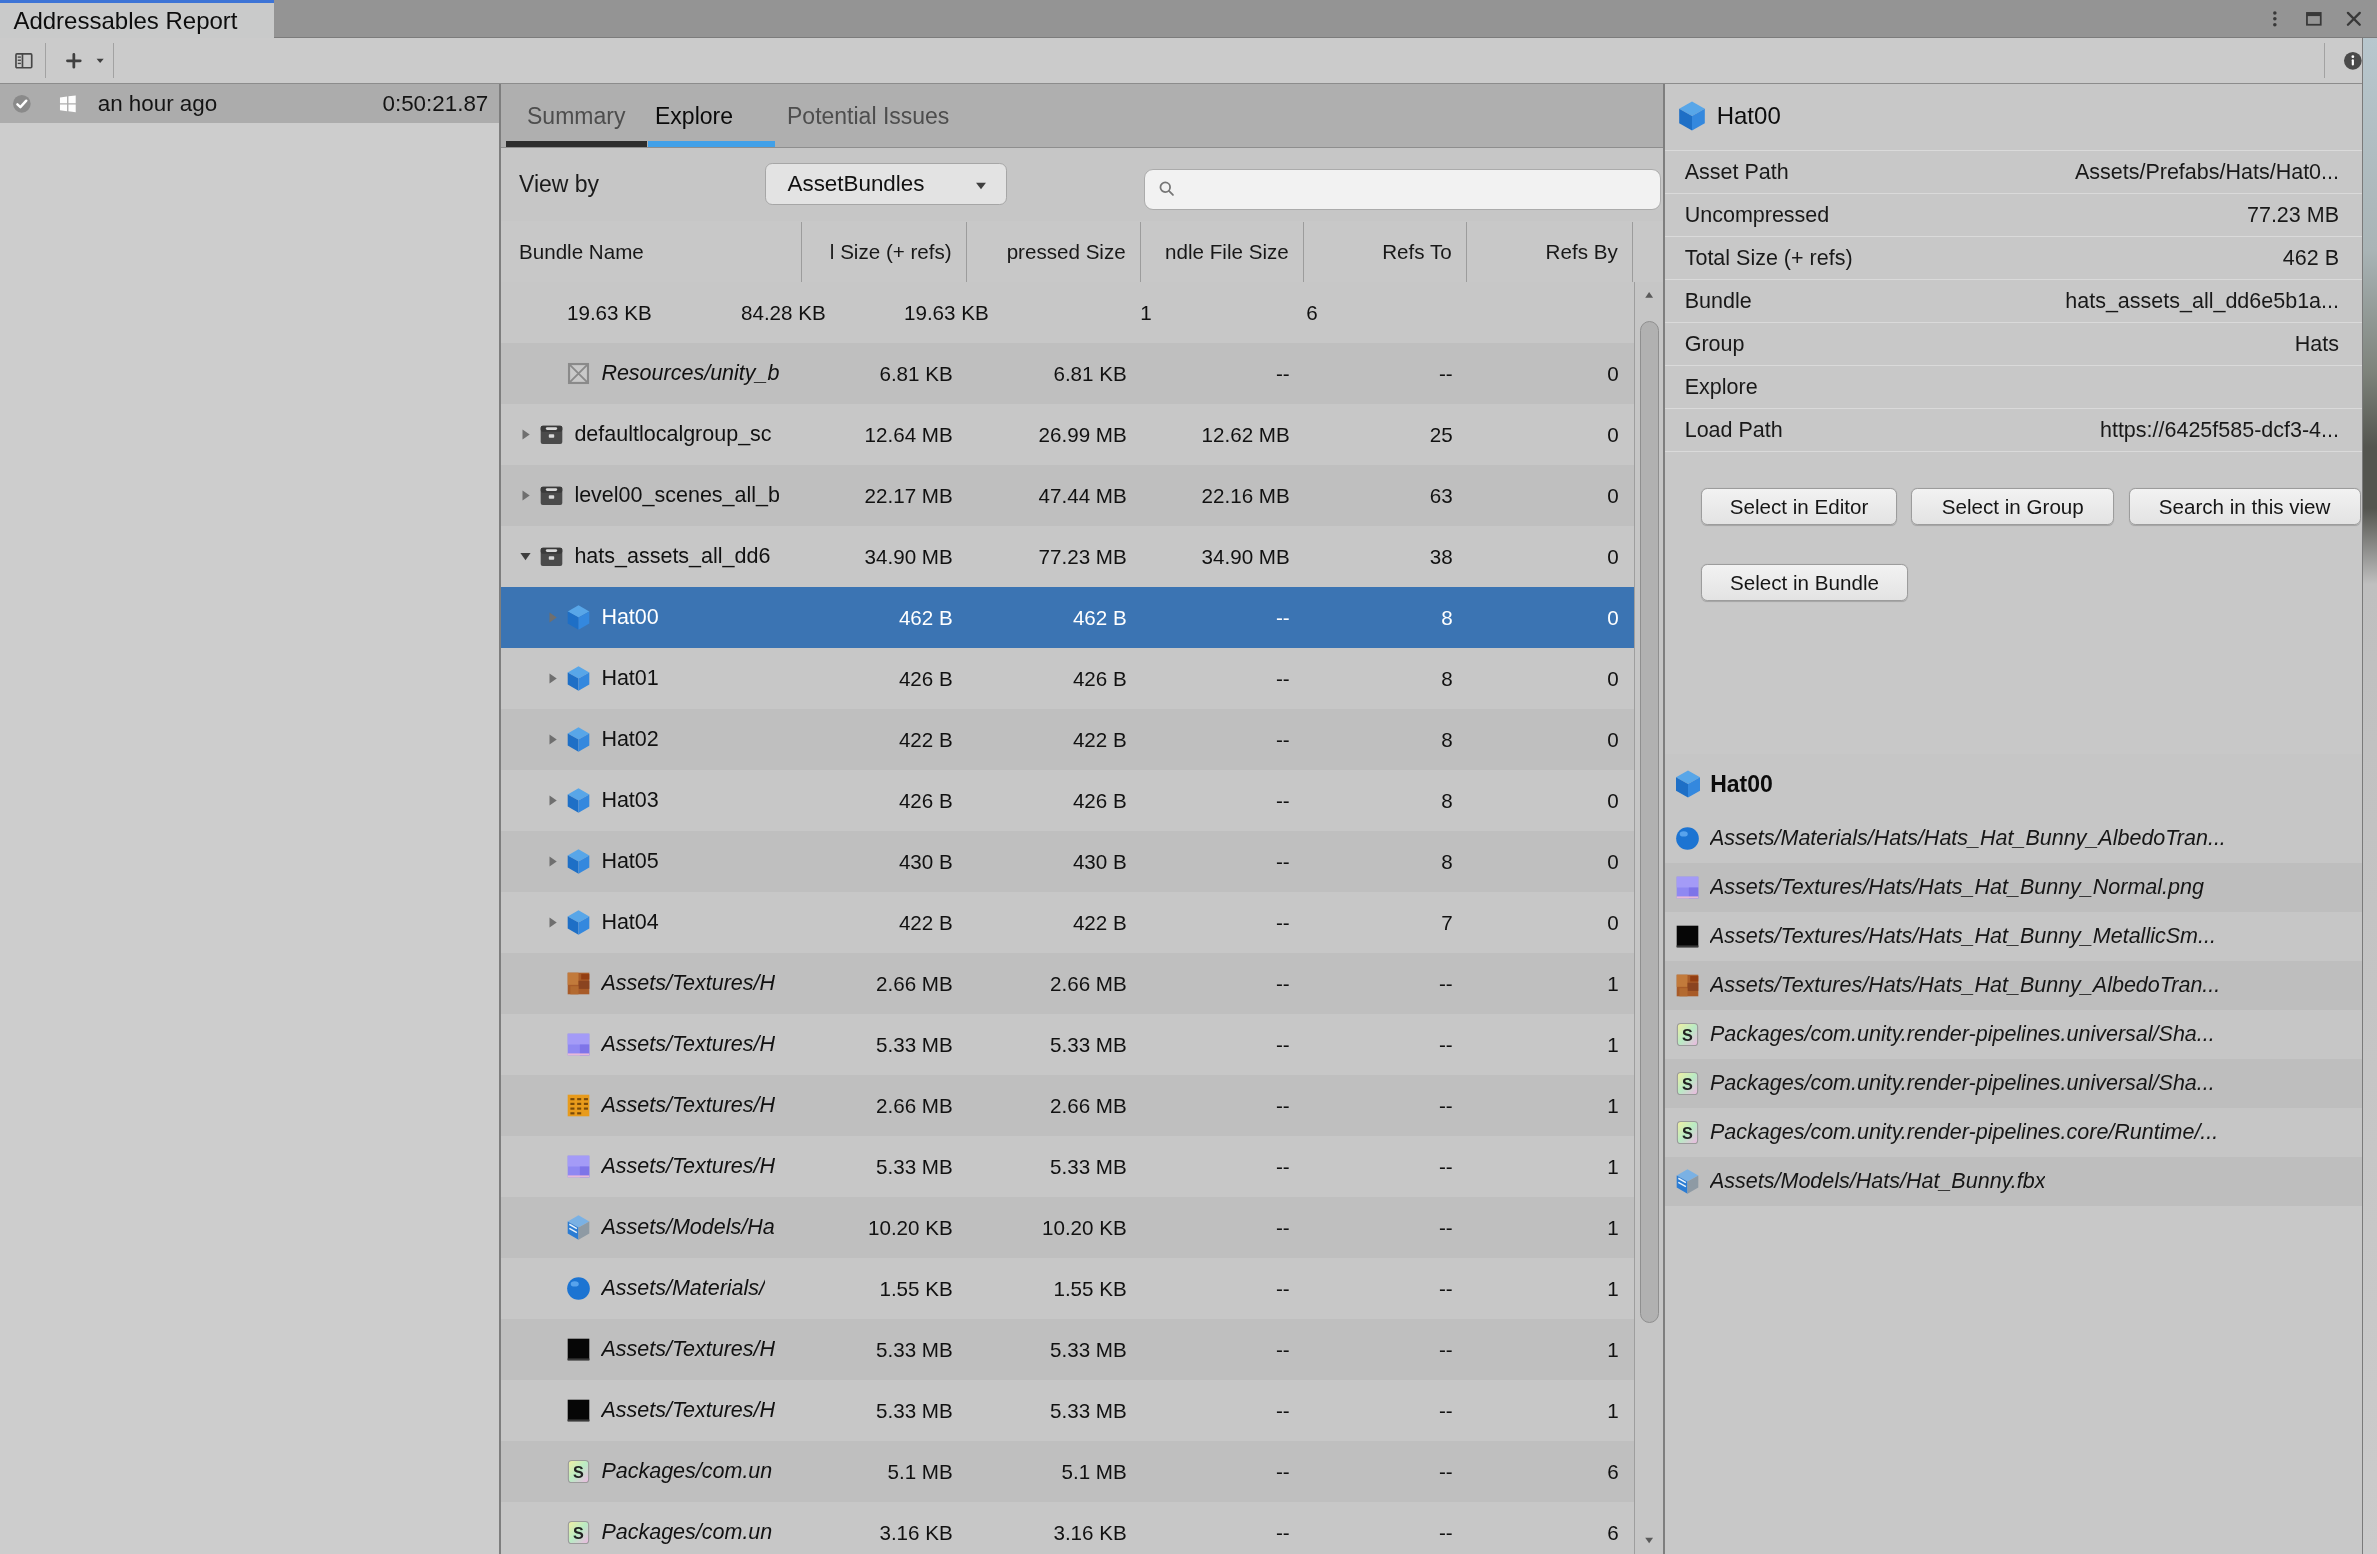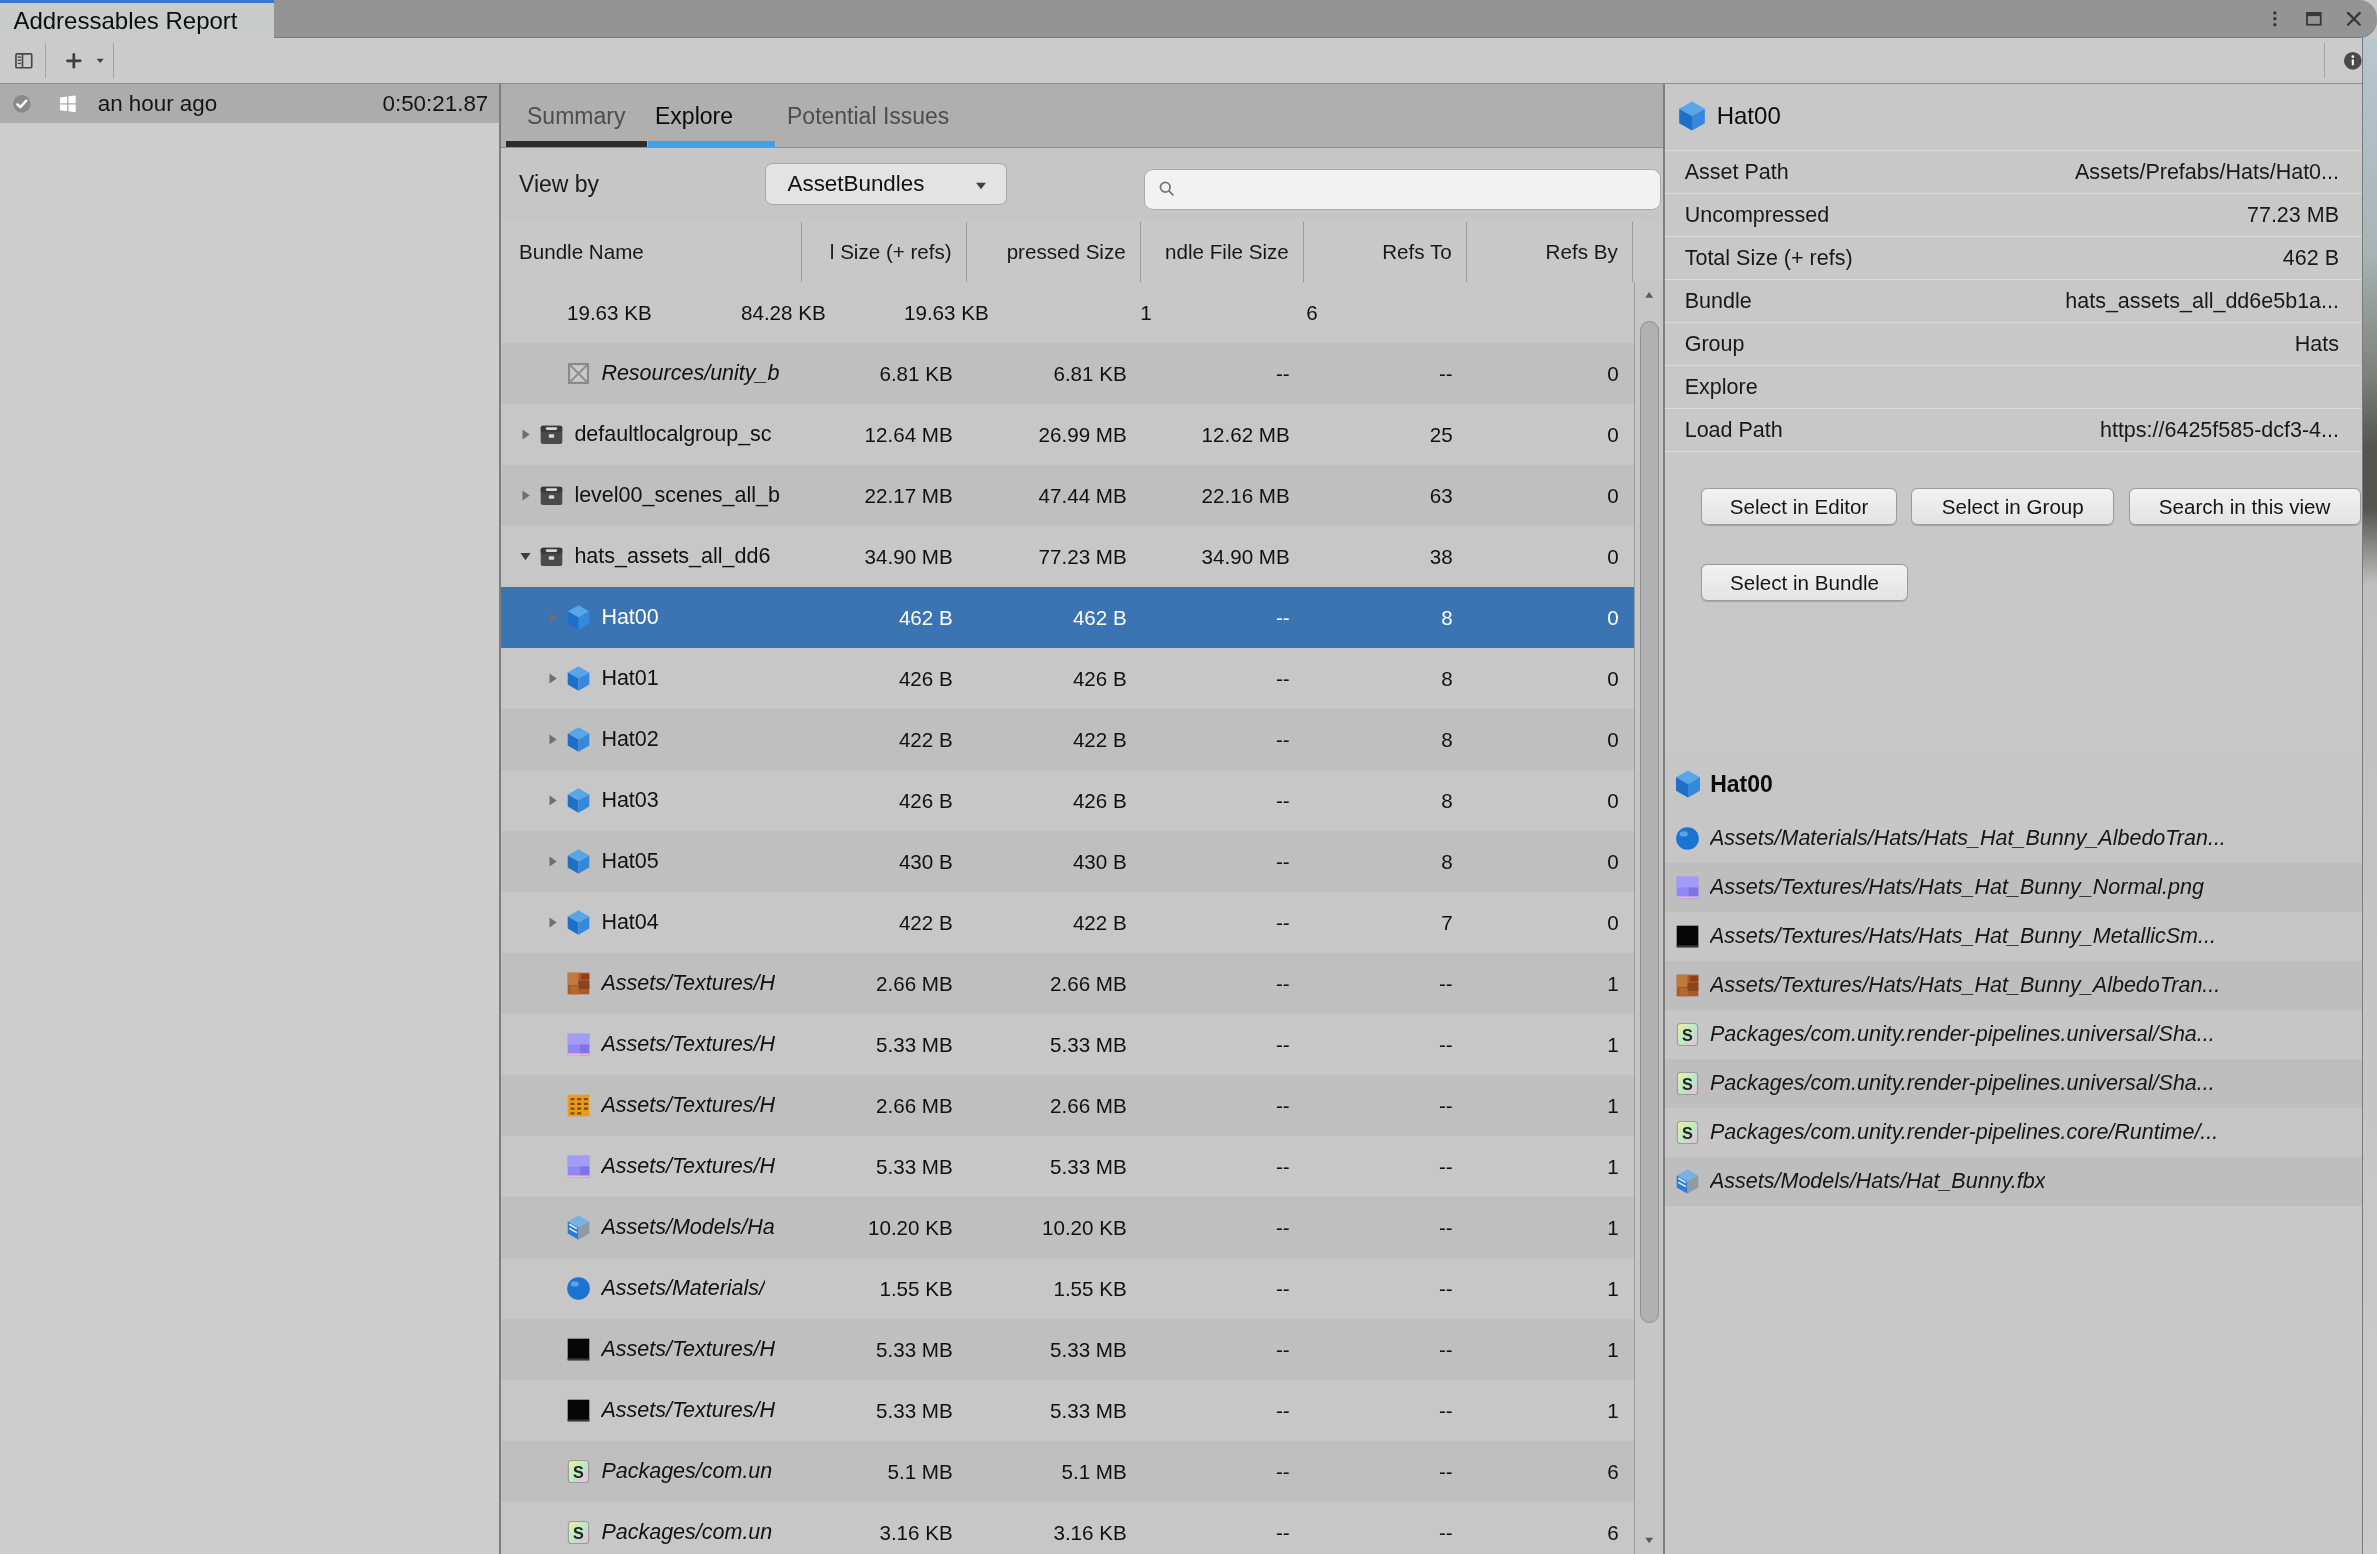--- a/index.html
+++ b/index.html
@@ -1,21 +1,21 @@
 <!DOCTYPE html>
 <html style="font-size:14.3px"><head>
 <meta charset="utf-8">
 <style>
   html,body{margin:0;padding:0;width:2377px;height:1555px;overflow:hidden;
     font-family:"Liberation Sans","DejaVu Sans",sans-serif;background:#C8C8C8;color:#111;}
   *{box-sizing:border-box;}
   .abs{position:absolute;}
 
   
-  #titlebar{left:0;top:0;width:2377px;height:38px;background:#949494;border-bottom:0.9px solid #7C7C7C;border-radius:18px;}
+  #titlebar{left:0;top:0;width:2377px;height:38px;background:#949494;border-bottom:0.9px solid #7C7C7C;}
   #doc-tab{left:0;top:0;width:274px;height:38px;background:#C9CACA;border-top:3.6px solid #3D74D6;
     padding-left:13.4px;display:flex;align-items:center;font-size:24px;color:#0d0d0d;}
   #win-controls{right:0;top:0;height:38px;display:flex;align-items:center;gap:18px;padding-right:12.5px;}
   .tb-ico{width:21.5px;height:21.5px;display:inline-flex;align-items:center;justify-content:center;}
   .tb-ico svg{width:19.7px;height:19.7px;}
 
   
   #toolbar{left:0;top:38px;width:2377px;height:46px;background:#CBCBCB;border-bottom:0.9px solid #8C8C8C;}
   .vdiv{width:0.9px;background:#A2A2A2;position:absolute;top:5.4px;bottom:5.4px;}
   #tb-left{position:absolute;left:0;top:0;height:100%;display:flex;align-items:center;}

